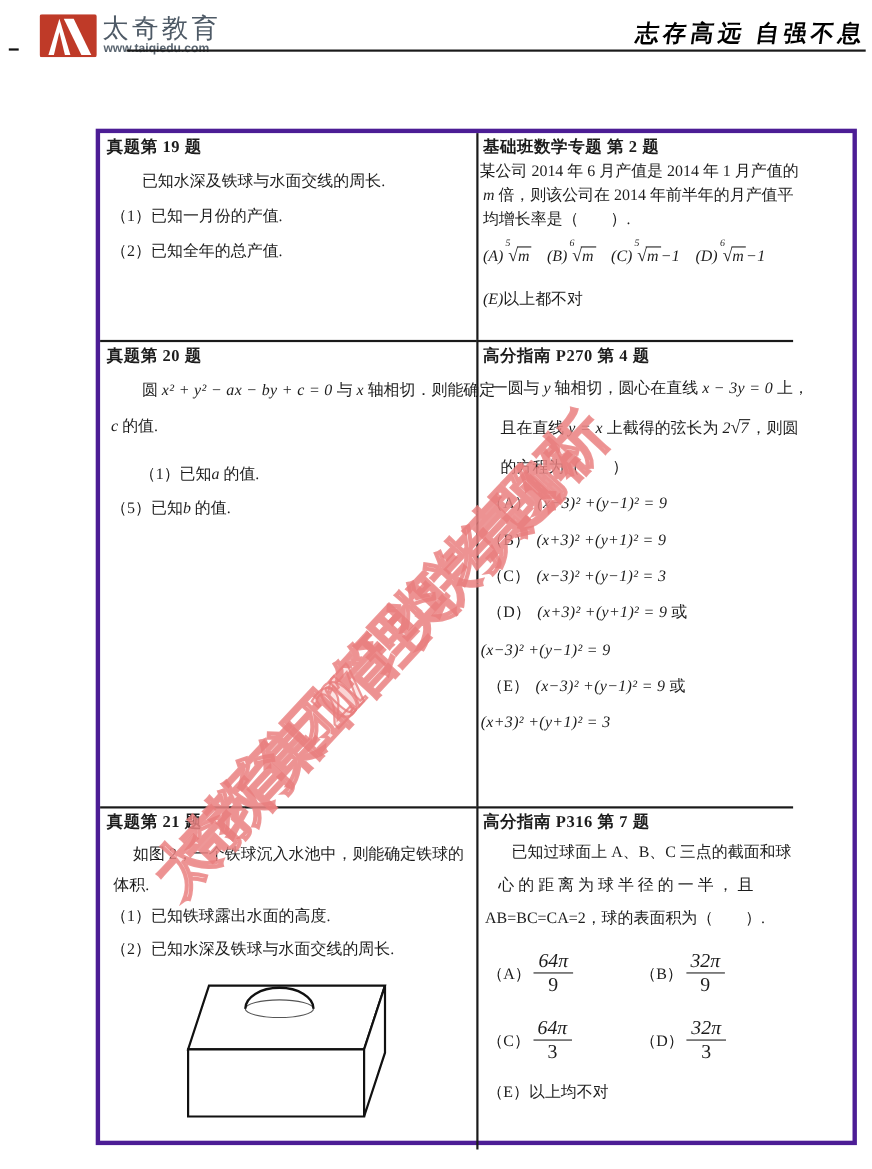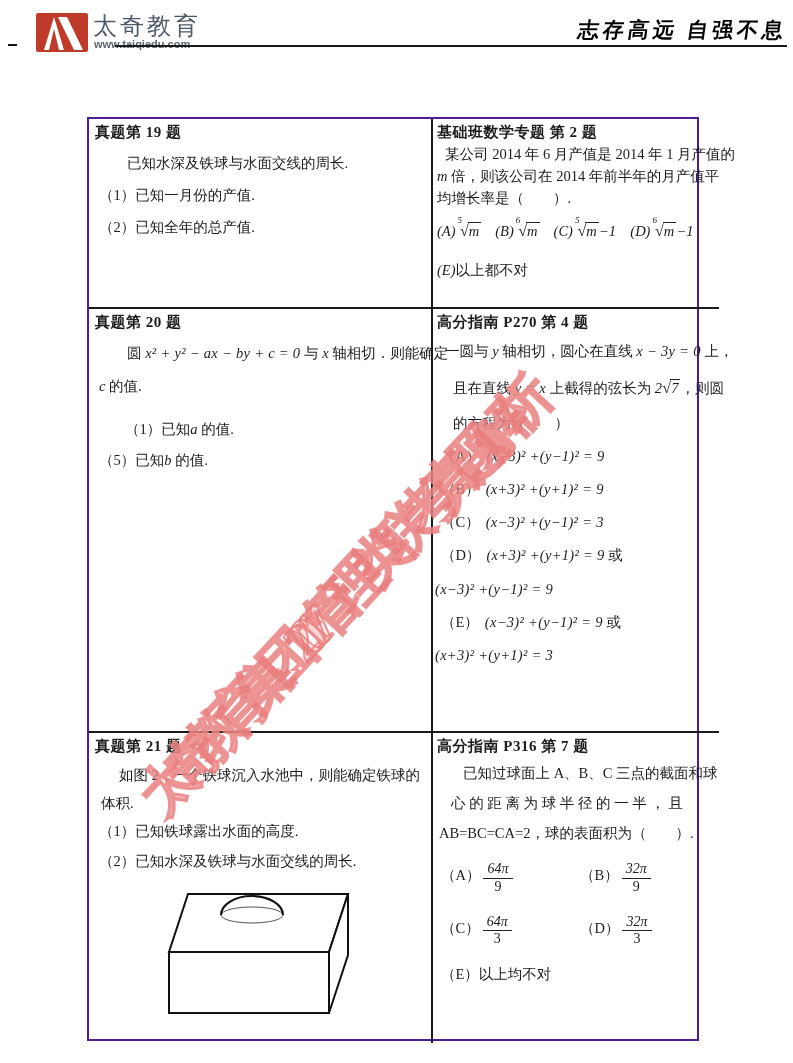--- a/index.html
+++ b/index.html
@@ -17,39 +17,39 @@
           color:#000;transform:skewX(-8deg);font-family:"Liberation Serif",serif;}
   .hrule{position:absolute;left:115px;top:45px;width:672px;height:2px;background:#1a1a1a;}
 
   
   .watermark{position:absolute;left:150px;top:775px;z-index:30;pointer-events:none;
      font-size:54px;font-weight:bold;letter-spacing:-19px;line-height:60px;white-space:nowrap;
      transform:rotate(-47deg);transform-origin:0 50%;
      color:rgba(246,180,180,0.35);-webkit-text-stroke:2px rgba(233,125,125,0.8);}
 
   
-  #qtable{position:absolute;left:87px;top:117px;width:612px;height:924px;border:2px solid #4c1d95;box-sizing:border-box;}
+  #qtable{position:absolute;left:87px;top:117px;width:692px;height:924px;border:4px solid #4c1d95;box-sizing:border-box;}
   .cell{position:absolute;box-sizing:border-box;font-size:14.5px;line-height:1.25;}
   .cell.right{border-left:2px solid #1a1a1a;}
   .cell.rowb{border-top:2px solid #1a1a1a;}
   .qtitle{font-weight:bold;font-size:15px;padding:4px 6px 0 6px;letter-spacing:0.5px;}
   .para{margin-top:12px;padding-left:10px;}
   .stem-indent{padding-left:38px;}
   .mvar{font-style:italic;font-family:"Liberation Serif",serif;}
   .meq{font-style:italic;font-family:"Liberation Serif",serif;letter-spacing:0.3px;}
 
   
   .root{white-space:nowrap;}
   .root .idx{font-size:9px;font-style:italic;position:relative;top:-7px;margin-right:-2px;}
   .root .rsign{font-style:normal;font-size:16px;}
   .root .vinc{border-top:1.3px solid #222;padding:0 2px 0 1px;margin-left:-1px;font-style:italic;}
 
   
   .frac{display:inline-block;text-align:center;vertical-align:-11px;line-height:1.05;
-        font-family:"Liberation Serif",serif;margin:0 3px;font-size:14px;}
+        font-family:"Liberation Serif",serif;margin:0 3px;font-size:18px;}
   .frac .num{display:block;border-bottom:1.3px solid #222;padding:0 4px 1px 4px;font-style:italic;}
   .frac .den{display:block;padding-top:1px;}
 
   
   .optrow{display:flex;gap:14px;margin-top:14px;padding-left:4px;align-items:baseline;flex-wrap:nowrap;}
   .opt{white-space:nowrap;}
   .opt .lab{font-style:italic;margin-right:2px;}
 
   
   .eqline{margin-top:15px;padding-left:8px;white-space:nowrap;}
@@ -85,21 +85,21 @@
 
     <div class="cell" style="left:0;top:0;width:342px;height:188px;">
       <div class="qtitle">真题第 19 题</div>
       <div class="para stem-indent">已知水深及铁球与水面交线的周长.</div>
       <div class="para" style="margin-top:14px;">（1）已知一月份的产值.</div>
       <div class="para" style="margin-top:14px;">（2）已知全年的总产值.</div>
     </div>
 
     <div class="cell right" style="left:342px;top:0;width:288px;height:188px;">
       <div class="qtitle" style="padding-left:4px;">基础班数学专题  第 2 题</div>
-      <div style="margin-top:3px;padding-left:12px;white-space:nowrap;">某公司 2014 年 6 月产值是 2014 年 1 月产值的</div>
+      <div style="margin-top:3px;padding-left:1px;white-space:nowrap;">某公司 2014 年 6 月产值是 2014 年 1 月产值的</div>
       <div style="margin-top:4px;padding-left:4px;white-space:nowrap;"><span class="mvar">m</span> <span>倍，则该公司在 2014 年前半年的月产值平</span></div>
       <div style="margin-top:4px;padding-left:4px;">均增长率是（　　）.</div>
 
       <div class="optrow">
         <span class="opt"><span class="lab">(A)</span><span class="root"><sup class="idx">5</sup><span class="rsign">√</span><span class="vinc">m</span></span><span class="meq"></span></span>
         <span class="opt"><span class="lab">(B)</span><span class="root"><sup class="idx">6</sup><span class="rsign">√</span><span class="vinc">m</span></span><span class="meq"></span></span>
         <span class="opt"><span class="lab">(C)</span><span class="root"><sup class="idx">5</sup><span class="rsign">√</span><span class="vinc">m</span></span><span class="meq">−1</span></span>
         <span class="opt"><span class="lab">(D)</span><span class="root"><sup class="idx">6</sup><span class="rsign">√</span><span class="vinc">m</span></span><span class="meq">−1</span></span>
       </div>
       <div style="margin-top:20px;padding-left:4px;"><span class="lab mvar">(E)</span><span>以上都不对</span></div>

